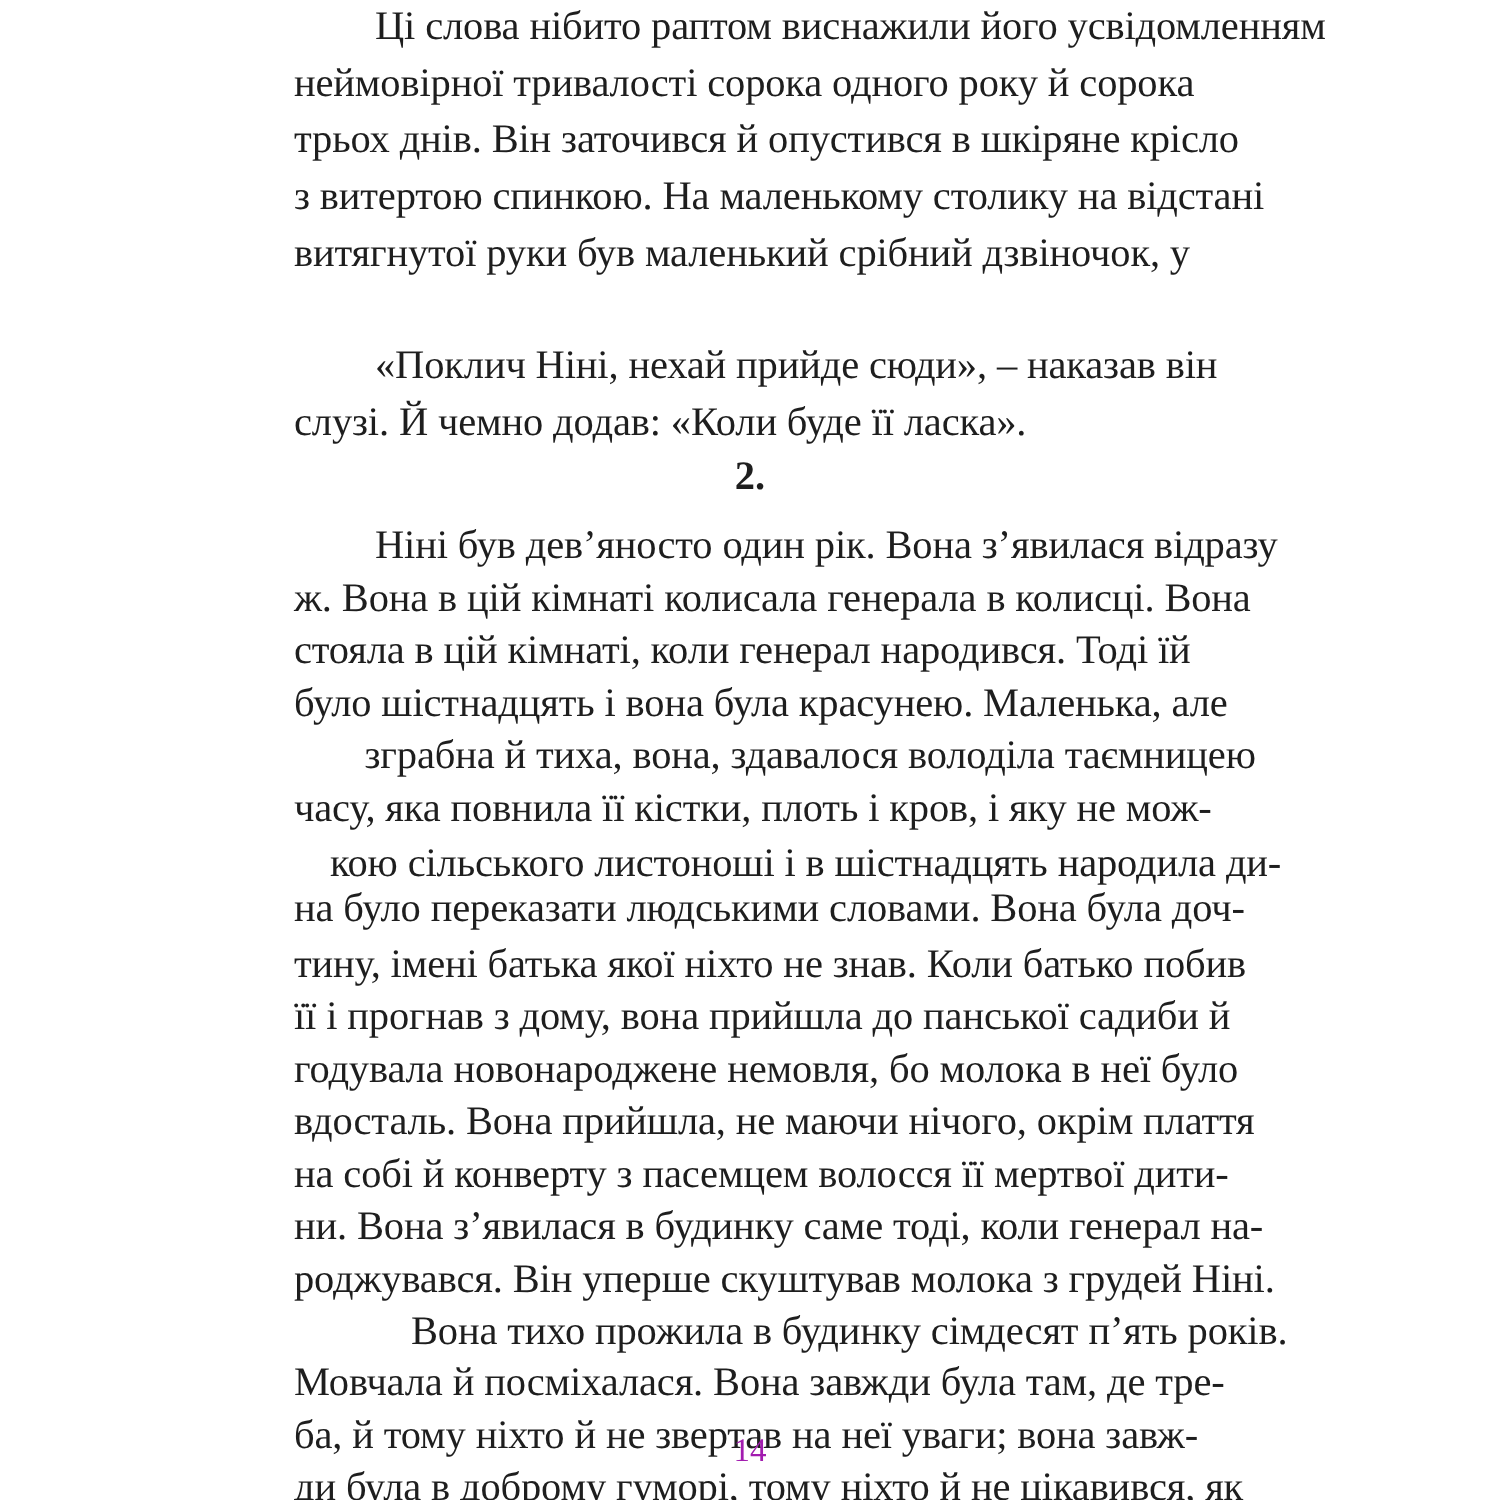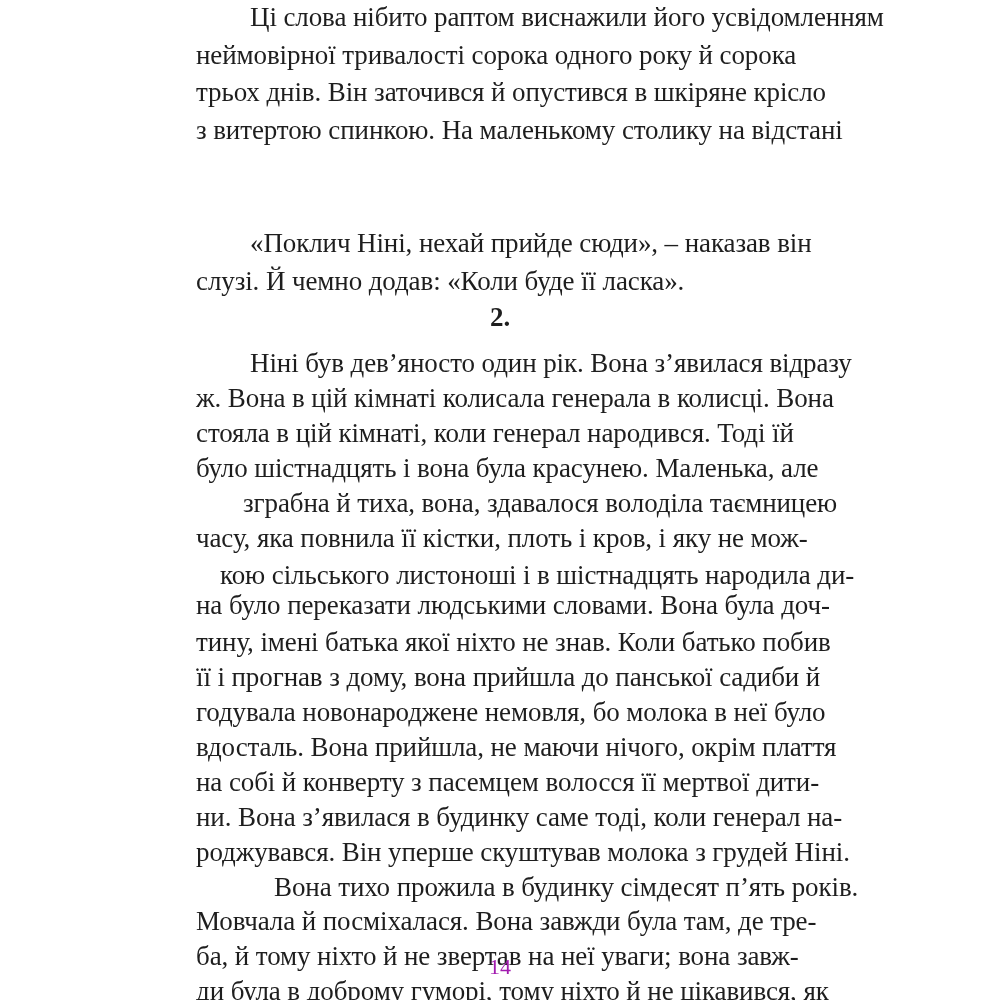--- a/index.html
+++ b/index.html
@@ -64,20 +64,21 @@
   </style>
 </head>
 <body>
 
 <div class="page">
 
   <div class="line indent" style="top:-2px">Ці слова нібито раптом виснажили його усвідомленням</div>
   <div class="line" style="top: 73px;">трьох днів. Він заточився й опустився в шкіряне крісло</div>
   <div class="line" style="top:36px">неймовірної тривалості сорока одного року й сорока</div>
   <div class="line" style="top:111px">з витертою спинкою. На маленькому столику на відстані</div>
+  <div class="line" style="top:149px">витягнутої руки був маленький срібний дзвіночок, у</div>
   <div class="line indent" style="top:224px">«Поклич Ніні, нехай прийде сюди», – наказав він</div>
   <div class="line last" style="top:262px">слузі. Й чемно додав: «Коли буде її ласка».</div>
 
   <div class="heading" style="top:298px">2.</div>
 
   <div class="line indent" style="top:344px">Ніні був дев’яносто один рік. Вона з’явилася відразу</div>
   <div class="line" style="top: 379px;">ж. Вона в цій кімнаті колисала генерала в колисці. Вона</div>
   <div class="line" style="top: 414px;">стояла в цій кімнаті, коли генерал народився. Тоді їй</div>
   <div class="line" style="top: 449px;">було шістнадцять і вона була красунею. Маленька, але</div>
   <div class="line" style="top: 484px; margin-left: 47px;">зграбна й тиха, вона, здавалося володіла таємницею</div>

